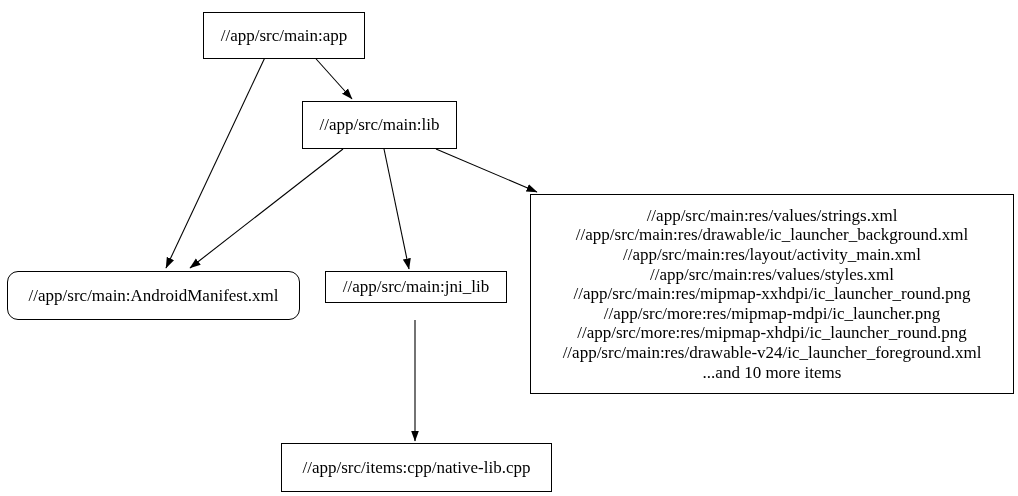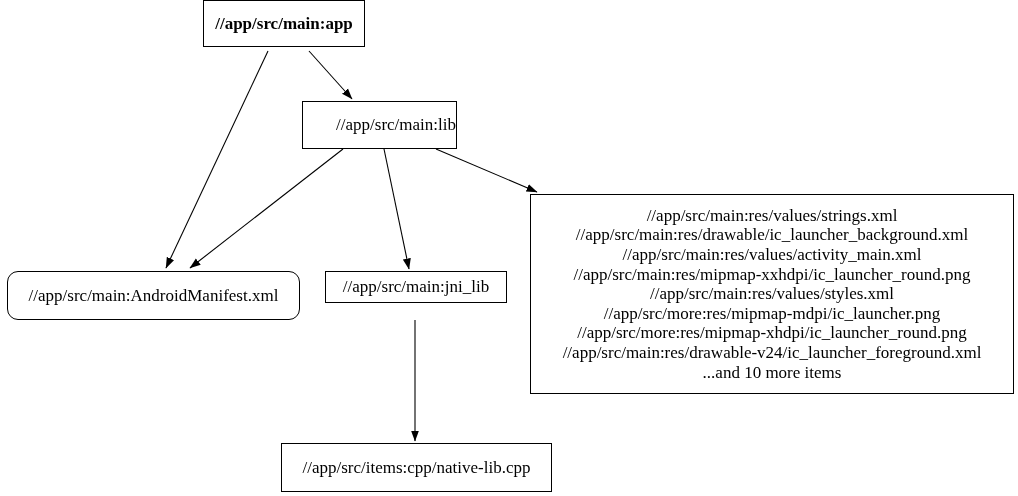--- a/index.html
+++ b/index.html
@@ -30,22 +30,22 @@
     border: 1px solid #000000;
     background: #ffffff;
     display: flex;
     align-items: center;
     justify-content: center;
     text-align: center;
     font-size: 17px;
     line-height: 1.15;
     white-space: nowrap;
   }
-  #node-app            { left: 203px; top: 0;   width: 162px; height: 47px; font-weight: bold; }
-  #node-lib            { left: 302px; top: 101px; width: 155px; height: 48px; justify-content: flex-end; }
+  #node-app            { left: 203px; top: 12px;   width: 162px; height: 47px; }
+  #node-lib            { left: 302px; top: 101px; width: 155px; height: 48px; }
   #node-manifest       { left: 7px;   top: 271px; width: 293px; height: 49px; border-radius: 11px; }
   #node-jni-lib        { left: 325px; top: 271px; width: 182px; height: 32px; }
   #node-native-lib     { left: 281px; top: 443px; width: 271px; height: 49px; }
   #node-resources {
     left: 530px; top: 194px; width: 484px; height: 200px;
     flex-direction: column;
     justify-content: center;
     font-size: 17px;
   }
   #node-resources .res-line {
@@ -88,23 +88,23 @@
     <span>//app/src/main:AndroidManifest.xml</span>
   </div>
 
   <div class="node" id="node-jni-lib">
     <span>//app/src/main:jni_lib</span>
   </div>
 
   <div class="node" id="node-resources">
     <div class="res-line">//app/src/main:res/values/strings.xml</div>
     <div class="res-line">//app/src/main:res/drawable/ic_launcher_background.xml</div>
-    <div class="res-line">//app/src/main:res/values/activity_main.xml</div>
+    <div class="res-line">//app/src/main:res/layout/activity_main.xml</div>
+    <div class="res-line">//app/src/main:res/values/styles.xml</div>
     <div class="res-line">//app/src/main:res/mipmap-xxhdpi/ic_launcher_round.png</div>
-    <div class="res-line">//app/src/main:res/values/styles.xml</div>
     <div class="res-line">//app/src/more:res/mipmap-mdpi/ic_launcher.png</div>
     <div class="res-line">//app/src/more:res/mipmap-xhdpi/ic_launcher_round.png</div>
     <div class="res-line">//app/src/main:res/drawable-v24/ic_launcher_foreground.xml</div>
     <div class="res-line">...and 10 more items</div>
   </div>
 
   <div class="node" id="node-native-lib">
     <span>//app/src/items:cpp/native-lib.cpp</span>
   </div>
 

